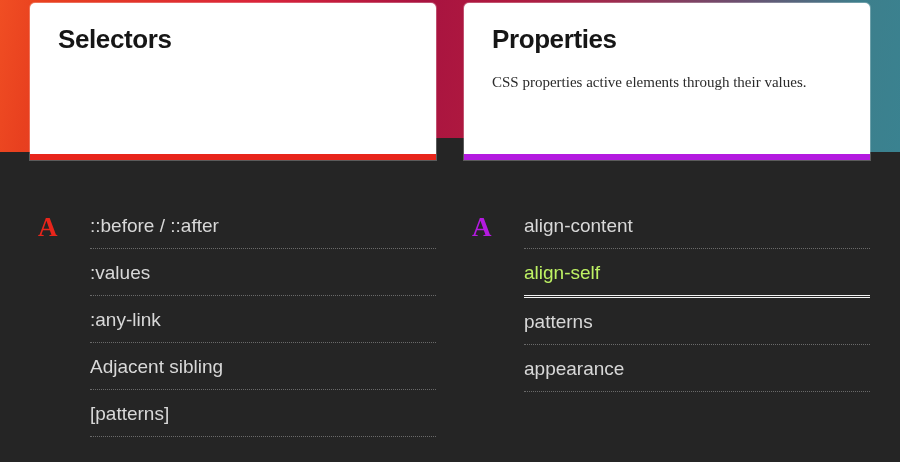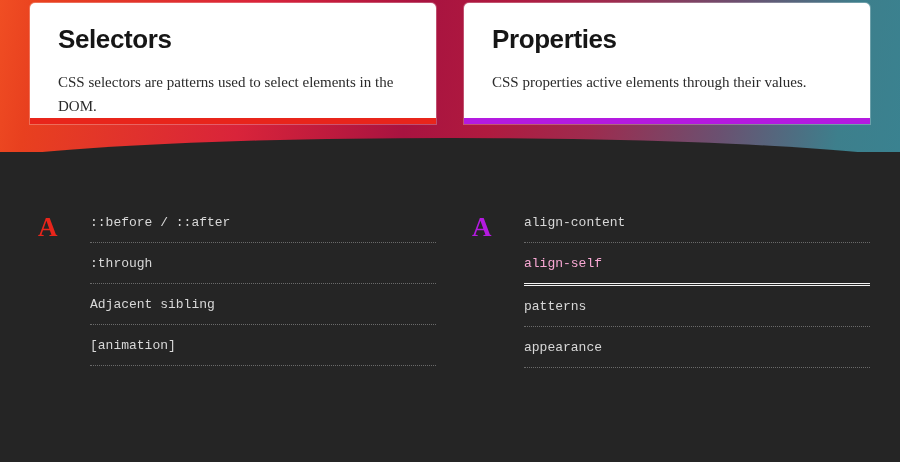--- a/index.html
+++ b/index.html
@@ -45,21 +45,21 @@
     background: #252525;
     border-radius: 50% 50% 0 0 / 34px 34px 0 0;
   }
 
   
   #cards {
     position: absolute;
     left: 0;
     top: 0;
     width: 900px;
-    height: 124px;
+    height: 160px;
     display: flex;
     gap: 28px;
     padding: 3px 30px 0 30px;
     box-sizing: border-box;
   }
   .card {
     flex: 1 1 0;
     background: #ffffff;
     border-radius: 5px 5px 0 0;
     padding: 22px 28px 10px 28px;
@@ -123,64 +123,64 @@
     padding-left: 8px;
     box-sizing: border-box;
   }
   .term-list {
     flex: 1 1 auto;
     list-style: none;
     margin: 0;
     padding: 0;
   }
   .term-item {
-    font-family: Liberation Mono, monospace;
-    font-size: 13px;
+    font-family: Liberation Sans, sans-serif;
+    font-size: 19px;
     line-height: 1;
     color: #d8d8d8;
     padding: 2px 0 13px 0;
     border-bottom: 1px dotted #6a6a6a;
     margin-bottom: 12px;
     white-space: nowrap;
     overflow: hidden;
     text-overflow: ellipsis;
   }
   .term-item.is-link {
-    color: #f9a8d4;
+    color: #bef264;
   }
   .term-item.is-active-divider {
     border-bottom: 3px double #f2f2f2;
   }
 </style>
 </head>
 <body>
 
 <div id="hero">
   <div id="hero-curve"></div>
 </div>
 
 <div id="cards">
     <div class="card" style="--accent: #e8251b;">
       <h2 class="card-title">Selectors</h2>
-      <p class="card-desc">CSS selectors are patterns used to select elements in the DOM.</p>
     </div>
     <div class="card" style="--accent: #b41ae0;">
       <h2 class="card-title">Properties</h2>
       <p class="card-desc">CSS properties active elements through their values.</p>
     </div>
   </div>
 
 <div id="columns">
     <div class="column" style="--accent: #e8251b;">
       <div class="letter-heading">A</div>
       <ul class="term-list">
         <li class="term-item">::before / ::after</li>
-        <li class="term-item">:through</li>
+        <li class="term-item">:values</li>
+        <li class="term-item">:any-link</li>
         <li class="term-item">Adjacent sibling</li>
-        <li class="term-item">[animation]</li>
+        <li class="term-item">[patterns]</li>
       </ul>
     </div>
     <div class="column" style="--accent: #b41ae0;">
       <div class="letter-heading">A</div>
       <ul class="term-list">
         <li class="term-item">align-content</li>
         <li class="term-item is-link is-active-divider">align-self</li>
         <li class="term-item">patterns</li>
         <li class="term-item">appearance</li>
       </ul>

